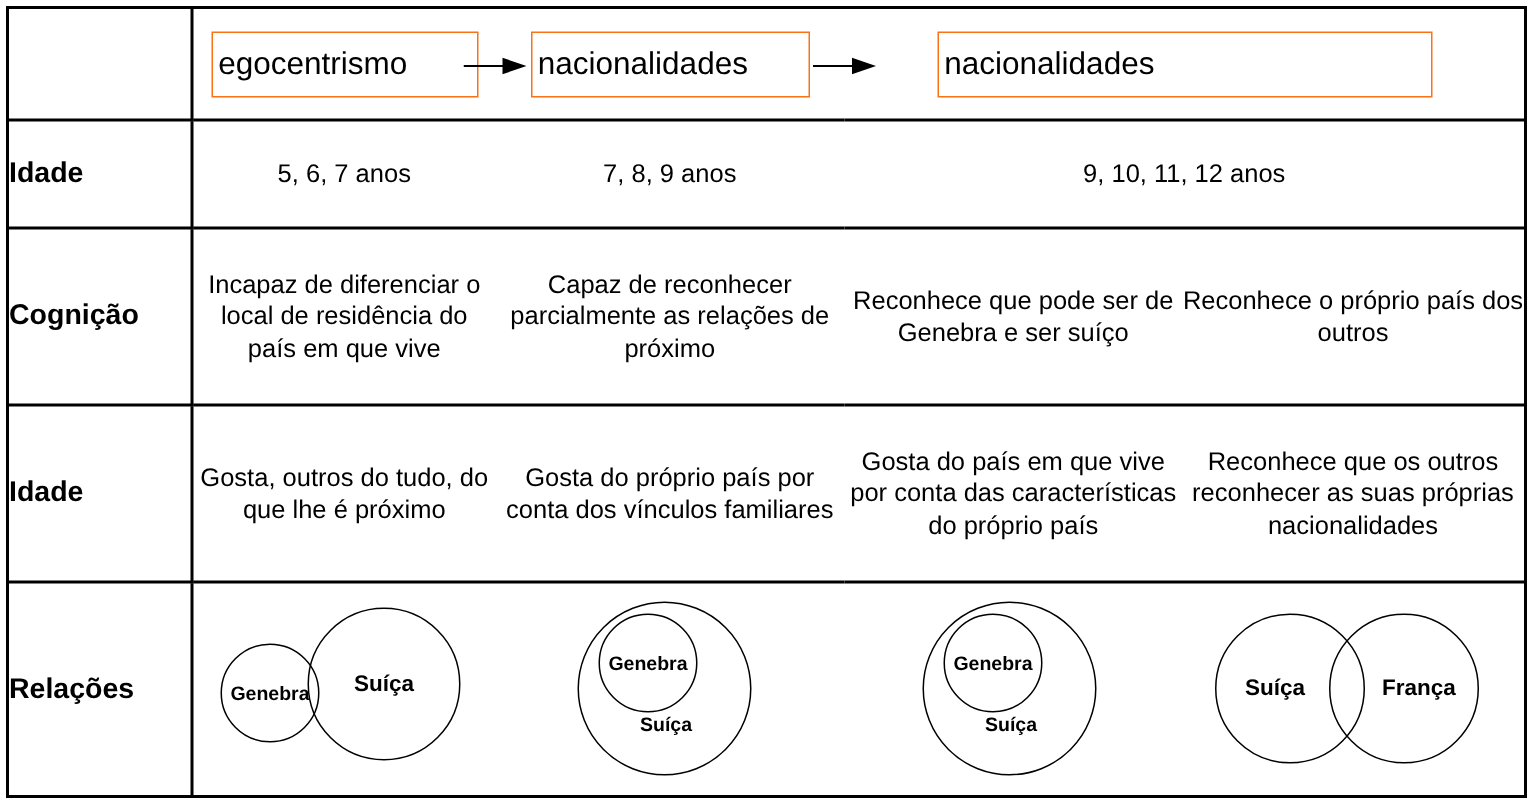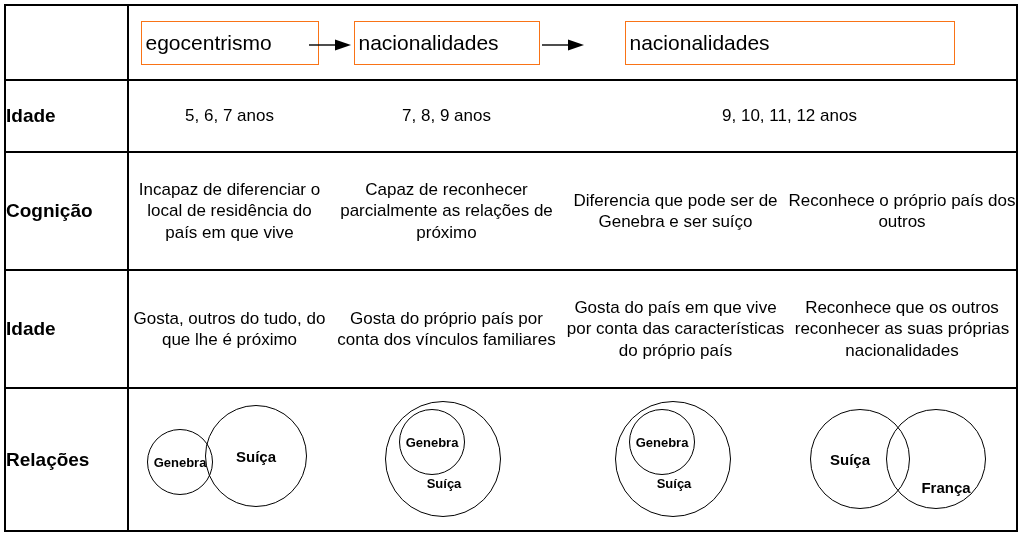--- a/index.html
+++ b/index.html
@@ -165,21 +165,21 @@
       <td class="labelcol rowline">Idade</td>
       <td class="cell-text rowline sep-light">5, 6, 7 anos</td>
       <td class="cell-text rowline sep-light">7, 8, 9 anos</td>
       <td class="cell-text rowline" colspan="2">9, 10, 11, 12 anos</td>
     </tr>
 
     <tr class="rowline" style="height:118px">
       <td class="labelcol rowline">Cognição</td>
       <td class="cell-text rowline sep-light">Incapaz de diferenciar o local de residência do país em que vive</td>
       <td class="cell-text rowline sep-light">Capaz de reconhecer parcialmente as relações de próximo</td>
-      <td class="cell-text rowline">Diferencia que pode ser de Genebra e ser suíço</td>
+      <td class="cell-text rowline">Reconhece que pode ser de Genebra e ser suíço</td>
       <td class="cell-text rowline">Reconhece o próprio país dos outros</td>
     </tr>
 
     <tr class="rowline" style="height:118px">
       <td class="labelcol rowline">Idade</td>
       <td class="cell-text rowline sep-light">Gosta, outros do tudo, do que lhe é próximo</td>
       <td class="cell-text rowline sep-light">Gosta do próprio país por conta dos vínculos familiares</td>
       <td class="cell-text rowline">Gosta do país em que vive por conta das características do próprio país</td>
       <td class="cell-text rowline">Reconhece que os outros reconhecer as suas próprias nacionalidades</td>
     </tr>
@@ -212,19 +212,19 @@
           <span class="clabel" style="left:99px; top:51px;">Genebra</span>
           <span class="clabel" style="left:111px; top:92px;">Suíça</span>
         </div>
       </td>
 
       <td>
         <div class="diagram">
           <div class="circ" style="left:22px; top:18px; width:100px; height:100px;"></div>
           <div class="circ" style="left:98px; top:18px; width:100px; height:100px;"></div>
           <span class="clabel big" style="left:62px; top:68px;">Suíça</span>
-          <span class="clabel big" style="left:158px; top:68px;margin-top:28px;">França</span>
+          <span class="clabel big" style="left:158px; top:68px;">França</span>
         </div>
       </td>
     </tr>
   </tbody>
     </table>
 </div>
 
 </body></html>

